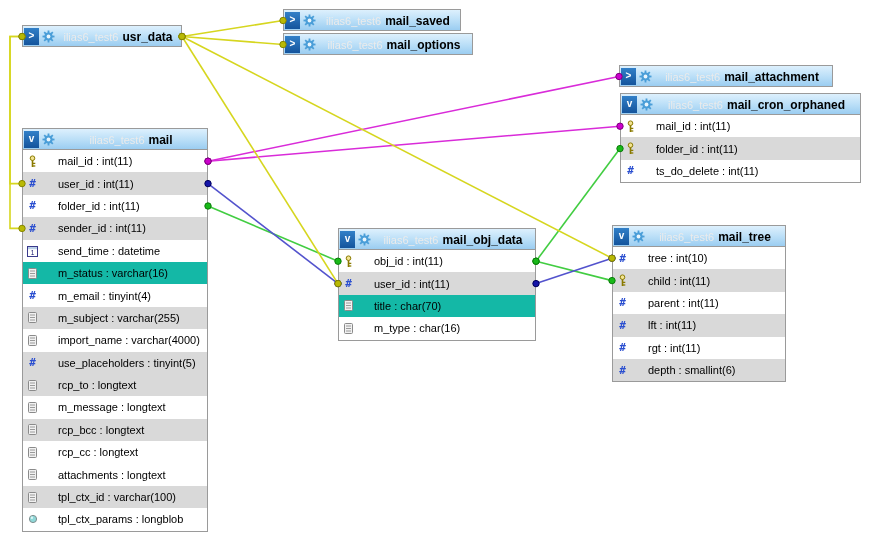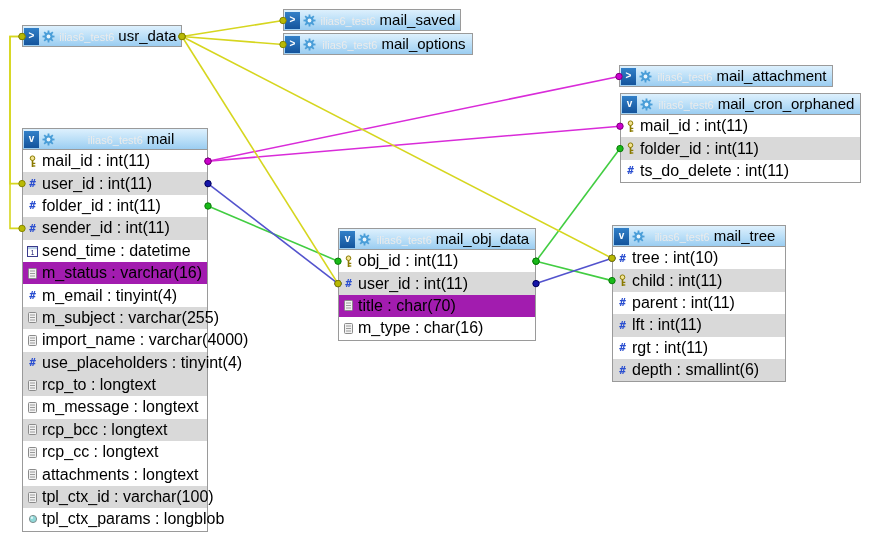--- a/index.html
+++ b/index.html
@@ -18,29 +18,29 @@
   .table.expanded .thead {border-bottom:1px solid #9a9a9a;}
   .toggle {
     width:15px; height:17px; margin:1px 0 1px 1px; flex:0 0 auto;
     background:linear-gradient(#3280c8,#14549c);
     color:#fff; font-size:10px; font-weight:bold; line-height:1;
     display:flex; align-items:center; justify-content:center; cursor:pointer;
   }
   .gear {margin-left:3px; flex:0 0 auto; display:flex; cursor:pointer;}
   .ttl {flex:1; text-align:center; white-space:nowrap; padding:0 3px; overflow:hidden;}
   .schema {color:#ebebeb; font-size:11px;}
-  .tname {color:#000; font-size:15px; font-weight:normal; margin-left:4px;}
+  .tname {color:#000; font-size:12px; font-weight:bold; margin-left:4px;}
   .row {
     height:22.4px; display:flex; align-items:center;
     padding:0 2px 0 3px; box-sizing:border-box; white-space:nowrap;
   }
   .row.gray {background:#d9d9d9;}
-  .row.pink {background:#a21caf;}
+  .row.pink {background:#14b8a6;}
   .ficon {width:13px; margin-right:3px; flex:0 0 auto; display:flex; align-items:center; justify-content:center;}
-  .flabel {font-size:16px; color:#000;}
+  .flabel {font-size:11px; color:#000;margin-left:16px;}
   .hash {color:#2b4fd0; font-weight:bold; font-size:11px; font-family:"DejaVu Sans Mono", monospace;}
   #wires {position:absolute; left:0; top:0; z-index:2; pointer-events:none;}
 </style>
 </head>
 <body>
 
 <div id="canvas">
   <svg id="wires" width="870" height="541">
       <g>
         <polyline points="208,161.2 619,76.5" fill="none" stroke="#d92bd9" stroke-width="1.6"></polyline>
@@ -296,21 +296,21 @@
             <line x1="2" y1="5.5" x2="7" y2="5.5" stroke="#9a9a9a"></line>
             <line x1="2" y1="8" x2="7" y2="8" stroke="#9a9a9a"></line>
           </svg>
         </span>
         <span class="flabel">import_name : varchar(4000)</span>
       </div>
       <div class="row gray">
         <span class="ficon">
           <span class="hash">#</span>
         </span>
-        <span class="flabel">use_placeholders : tinyint(4)</span>
+        <span class="flabel">use_placeholders : tinyint(5)</span>
       </div>
       <div class="row gray">
         <span class="ficon">
           <svg width="9" height="11" viewBox="0 0 9 11">
             <rect x="0.5" y="0.5" width="8" height="10" rx="1" fill="#f1f1f1" stroke="#8a8a8a"></rect>
             <line x1="2" y1="3" x2="7" y2="3" stroke="#9a9a9a"></line>
             <line x1="2" y1="5.5" x2="7" y2="5.5" stroke="#9a9a9a"></line>
             <line x1="2" y1="8" x2="7" y2="8" stroke="#9a9a9a"></line>
           </svg>
         </span>

